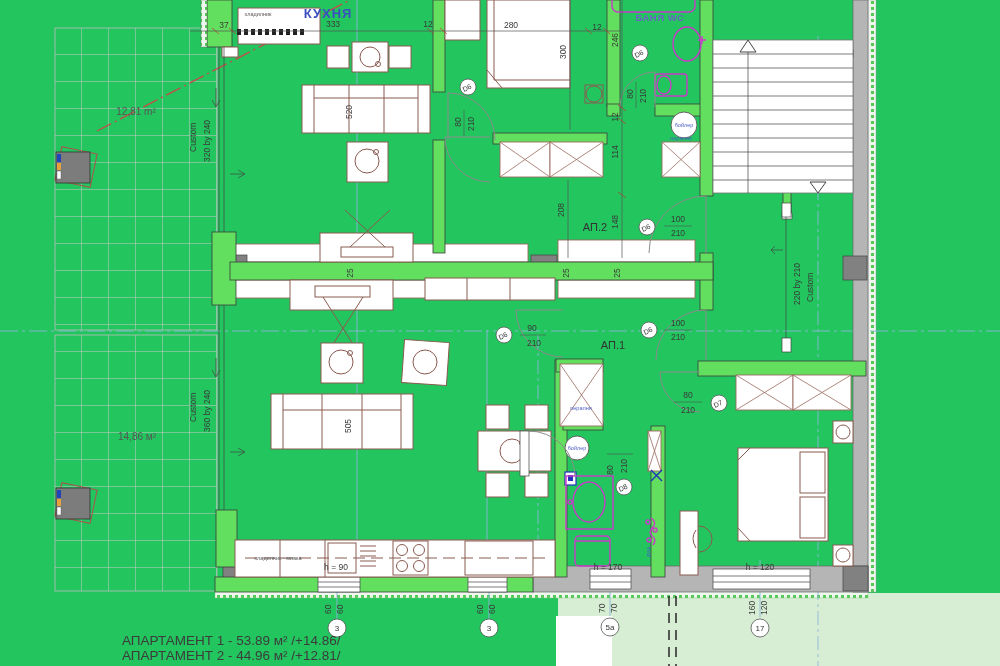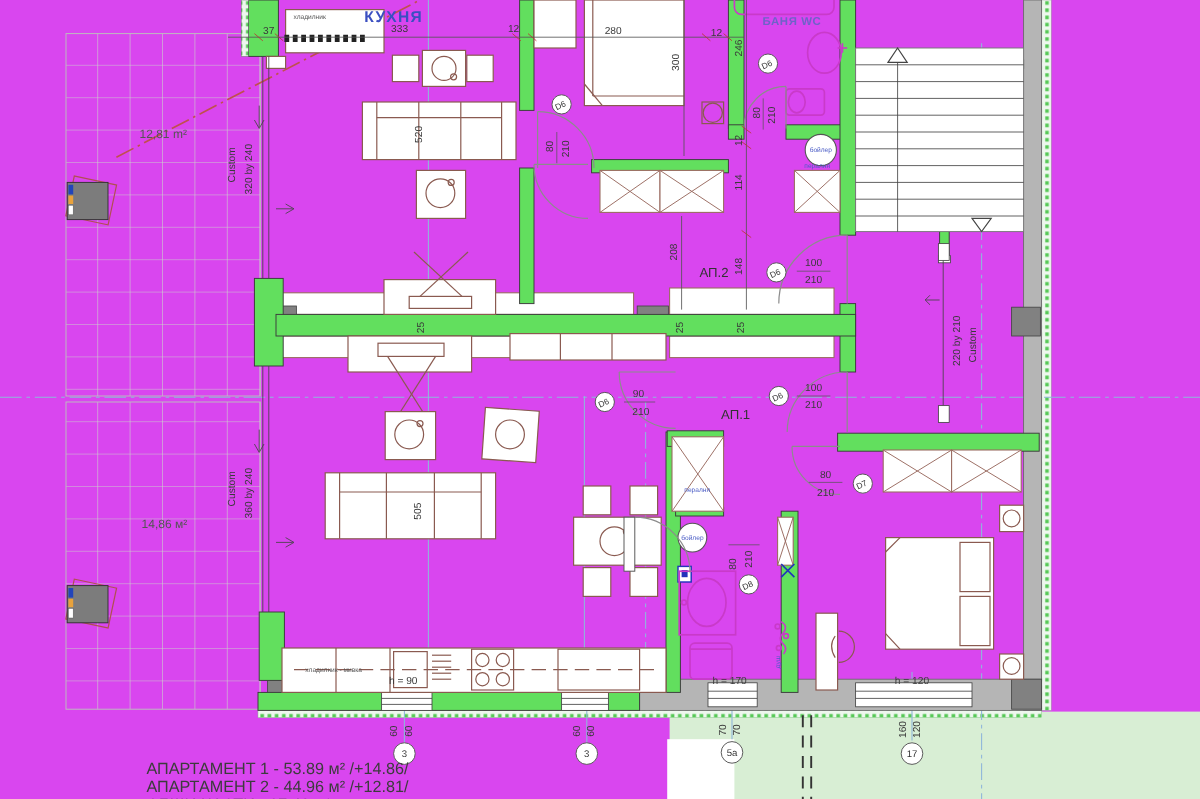--- a/index.html
+++ b/index.html
@@ -1,16 +1,16 @@
 <!DOCTYPE html>
 <html><head>
 <meta charset="utf-8">
 <style>
   html,body{margin:0;padding:0;background:#fff;}
-  #canvas{position:relative;width:1000px;height:666px;overflow:hidden;background:#d946ef;
+  #canvas{position:relative;width:1000px;height:666px;overflow:hidden;background:#22c55e;
           font-family:"Liberation Sans", sans-serif;}
   svg{position:absolute;left:0;top:0;}
   text{font-family:"Liberation Sans", sans-serif;}
   .dim{font-size:8.5px;fill:#3a3a3a;}
   .tiny{font-size:5.5px;fill:#4a5cc5;}
   .tinyg{font-size:5.5px;fill:#555;}
   .room{font-size:13px;font-weight:bold;fill:#3b4fc1;letter-spacing:1px;}
   .room2{font-size:9.5px;font-weight:bold;fill:#6f62c8;letter-spacing:.5px;}
   .ap{font-size:11px;fill:#333;}
   .area{font-size:10px;fill:#555;}

